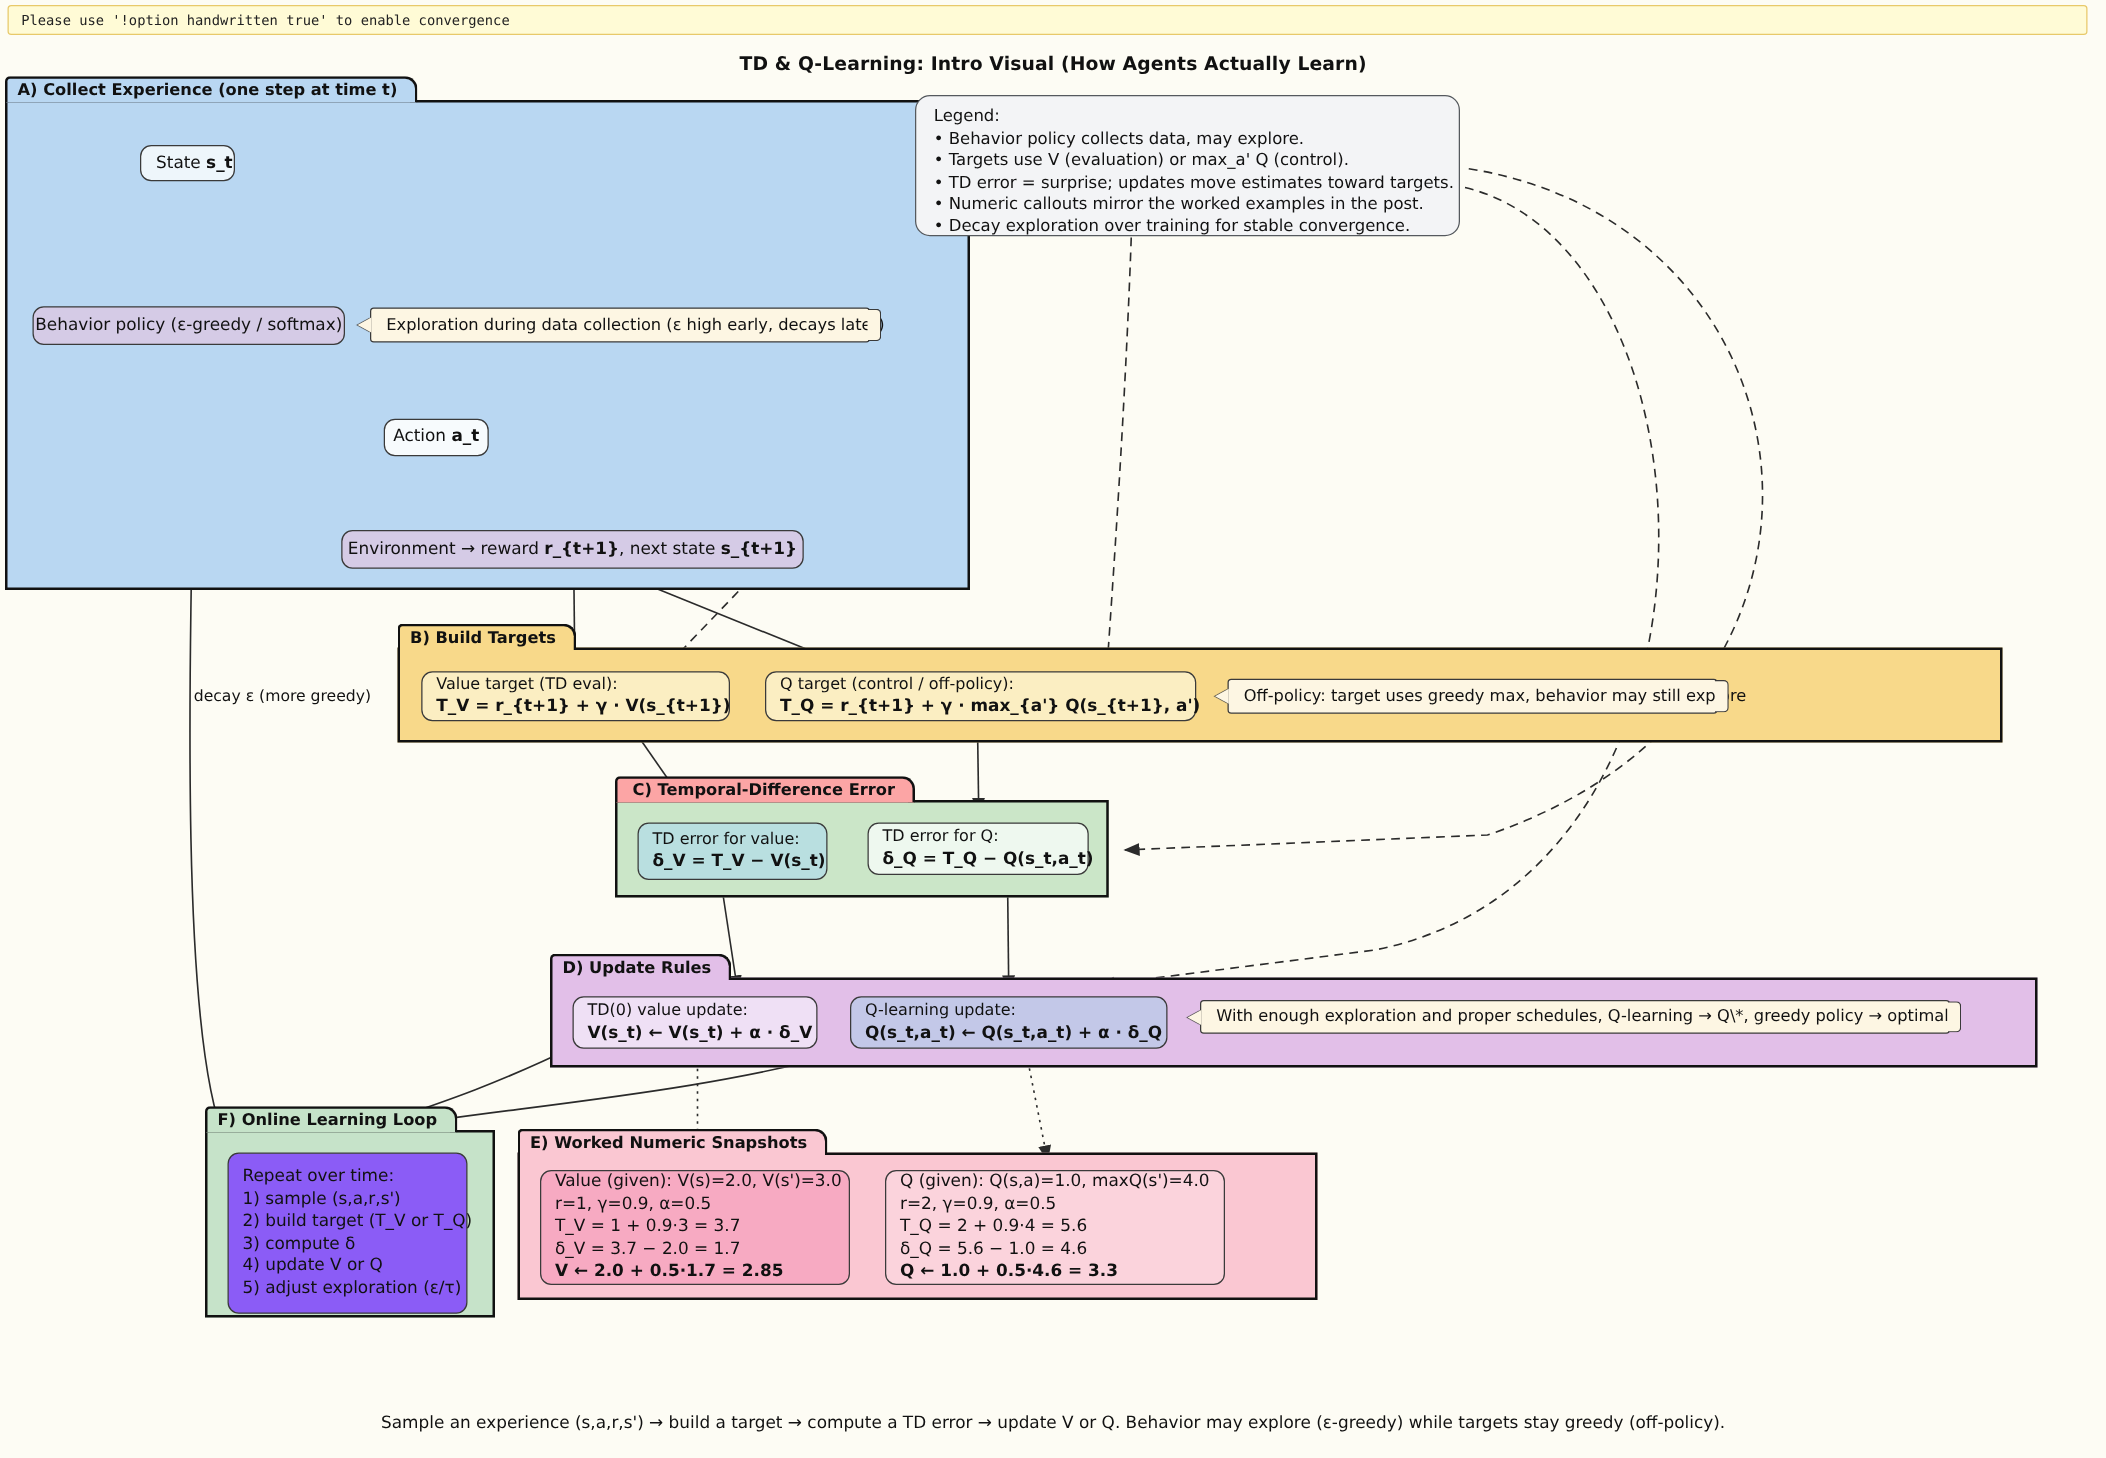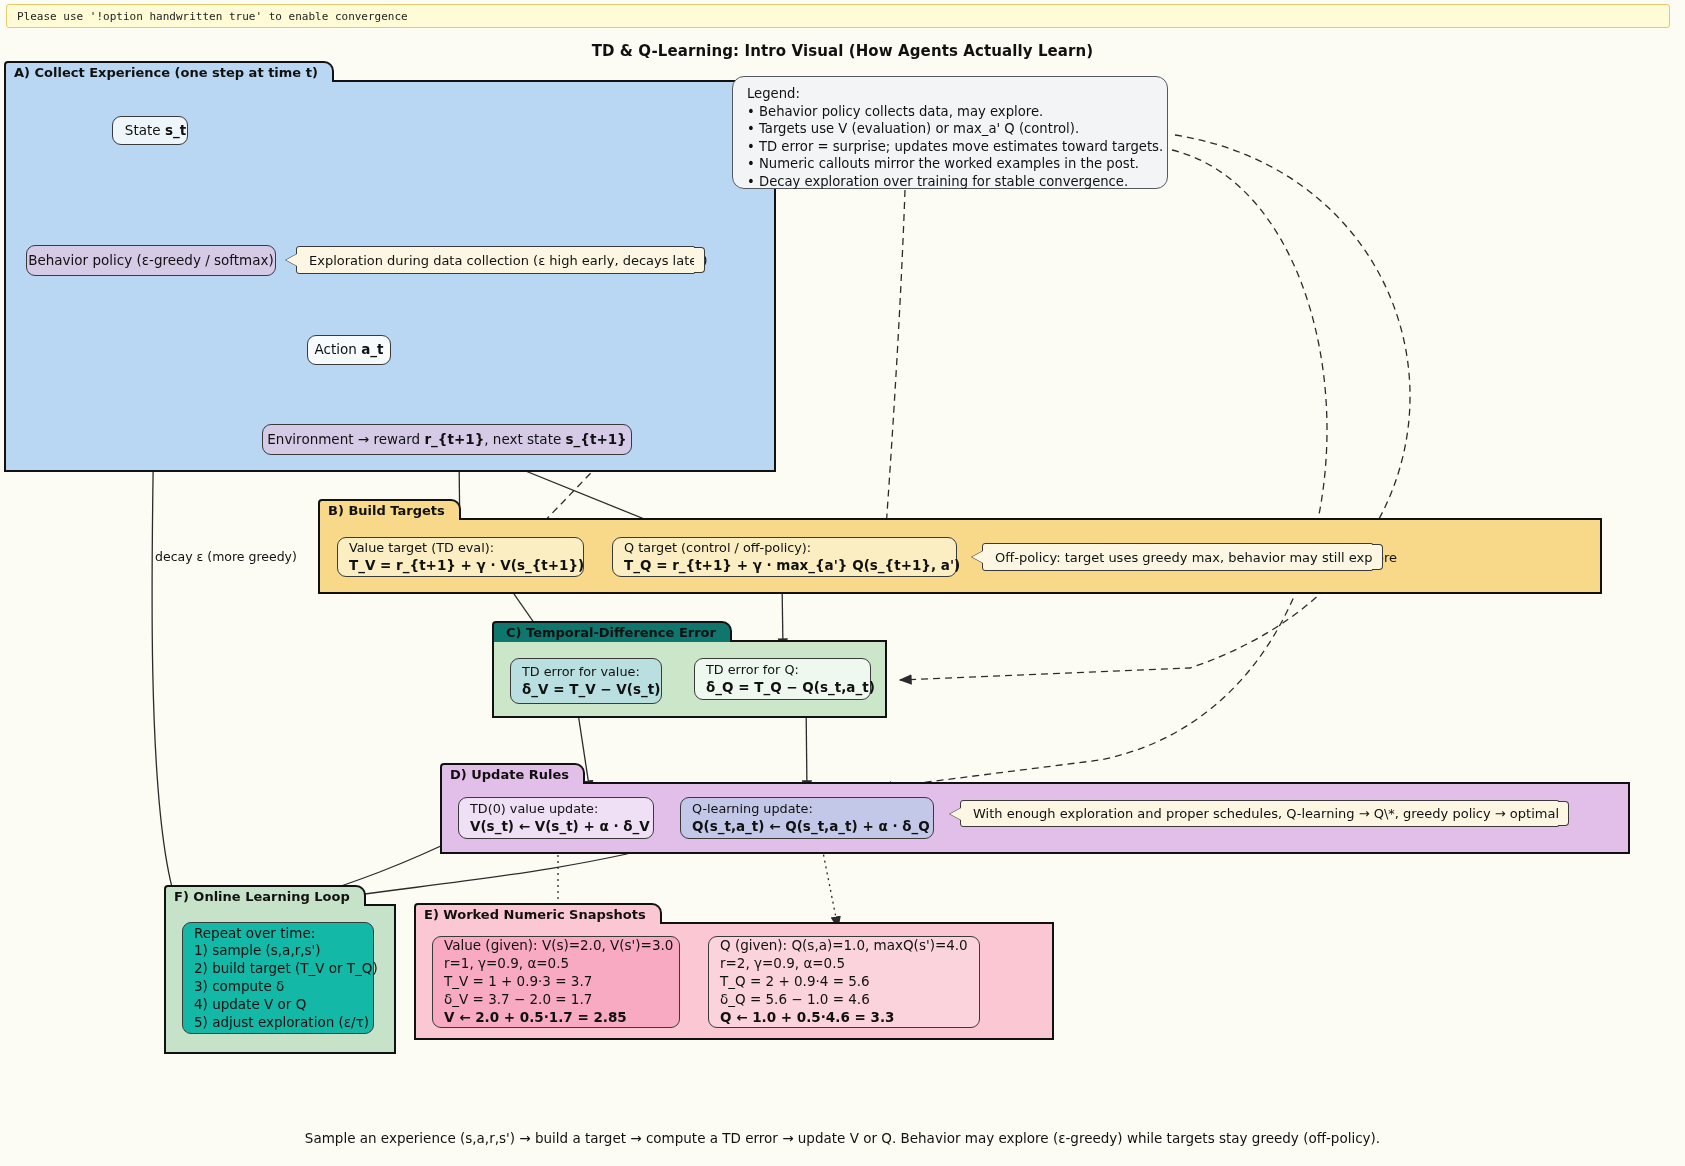--- a/index.html
+++ b/index.html
@@ -156,21 +156,21 @@
 <div class="note" style="left:296px;top:246px;width:400px;height:28px;">
   <span>Exploration during data collection (ε high early, decays later)</span>
 </div>
 
 <div class="node center" style="left:307px;top:335px;width:84px;height:30px;background:#f7fbfd;">
   <div>
     <span>Action </span><span class="b">a_t</span>
   </div>
 </div>
 
-<div class="node center" style="left:262px;top:424px;width:370px;height:31px;background:#d5cbe6;">
+<div class="node center" style="left:273px;top:424px;width:370px;height:31px;background:#d5cbe6;">
   <div>
     <span>Environment → reward </span><span class="b">r_{t+1}</span><span>, next state </span><span class="b">s_{t+1}</span>
   </div>
 </div>
 
 <div class="legend" style="left:732px;top:76px;width:436px;height:113px;">
   <div>Legend:</div>
   <div>• Behavior policy collects data, may explore.</div>
   <div>• Targets use V (evaluation) or max_a' Q (control).</div>
   <div>• TD error = surprise; updates move estimates toward targets.</div>
@@ -192,21 +192,21 @@
 <div class="node" style="left:612px;top:537px;width:345px;height:40px;background:#fbeec2;">
   <div class="small">Q target (control / off-policy):</div>
   <div class="b">T_Q = r_{t+1} + γ · max_{a'} Q(s_{t+1}, a')</div>
 </div>
 
 <div class="note" style="left:982px;top:543px;width:392px;height:28px;">
   <span>Off-policy: target uses greedy max, behavior may still explore</span>
 </div>
 
 <div class="grp" style="left:492px;top:640px;width:395px;height:78px;background:#cbe6c8;">
-  <div class="grp-tab" style="background:#0f766e;padding-left:12px;">
+  <div class="grp-tab" style="background:#fca5a5;padding-left:12px;">
     <span>C) Temporal-Difference Error</span>
   </div>
 </div>
 
 <div class="node" style="left:510px;top:658px;width:152px;height:46px;background:#b9dfe0;">
   <div class="small">TD error for value:</div>
   <div class="b">δ_V = T_V − V(s_t)</div>
 </div>
 
 <div class="node" style="left:694px;top:658px;width:177px;height:42px;background:#eef8ef;">
@@ -233,21 +233,21 @@
 <div class="note" style="left:960px;top:800px;width:600px;height:27px;">
   <span>With enough exploration and proper schedules, Q-learning → Q\*, greedy policy → optimal</span>
 </div>
 
 <div class="grp" style="left:164px;top:904px;width:232px;height:150px;background:#c6e3c9;">
   <div class="grp-tab" style="background:#c6e3c9;">
     <span>F) Online Learning Loop</span>
   </div>
 </div>
 
-<div class="node" style="left:182px;top:922px;width:192px;height:112px;background:#14b8a6;">
+<div class="node" style="left:182px;top:922px;width:192px;height:129px;background:#8b5cf6;">
   <div>Repeat over time:</div>
   <div>1) sample (s,a,r,s')</div>
   <div>2) build target (T_V or T_Q)</div>
   <div>3) compute δ</div>
   <div>4) update V or Q</div>
   <div>5) adjust exploration (ε/τ)</div>
 </div>
 
 <div class="grp" style="left:414px;top:922px;width:640px;height:118px;background:#fac7d2;">
   <div class="grp-tab" style="background:#fac7d2;">

